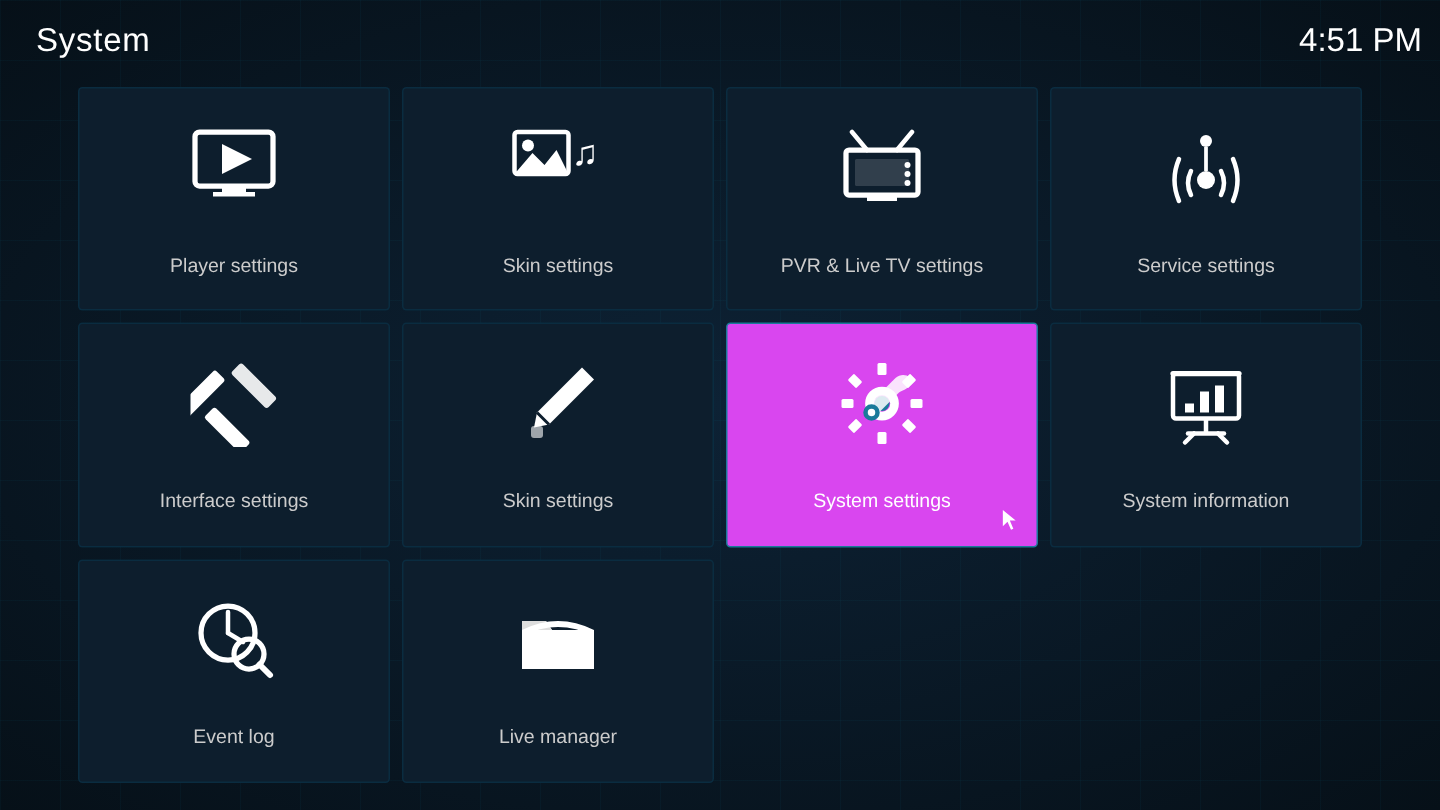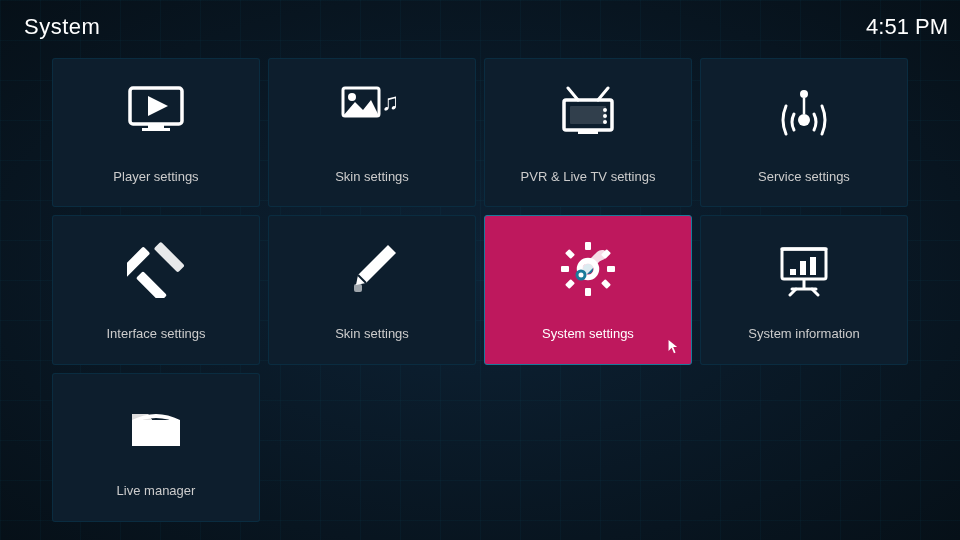--- a/index.html
+++ b/index.html
@@ -65,21 +65,21 @@
       flex-direction: column;
       align-items: center;
       justify-content: center;
       cursor: pointer;
       position: relative;
       transition: background 0.15s;
       border: 1px solid rgba(0,100,140,0.2);
     }
 
     .grid-item.active {
-      background: #be185d;
+      background: #d946ef;
       border-color: #1a7a9a;
     }
 
     .grid-item.empty {
       background: transparent;
       border: none;
       cursor: default;
     }
 
     .icon-wrapper {
@@ -268,20 +268,34 @@
         <line x1="16" y1="48" x2="40" y2="48" stroke="#fff" stroke-width="3" stroke-linecap="round"></line>
         <line x1="20" y1="48" x2="14" y2="54" stroke="#fff" stroke-width="3" stroke-linecap="round"></line>
         <line x1="36" y1="48" x2="42" y2="54" stroke="#fff" stroke-width="3" stroke-linecap="round"></line>
 
         <line x1="6" y1="8" x2="50" y2="8" stroke="#fff" stroke-width="3.5" stroke-linecap="round"></line>
       </svg>
     </div>
     <span class="item-label">System information</span>
   </div>
 
+  <div class="grid-item">
+    <div class="icon-wrapper">
+      <svg width="56" height="56" viewBox="0 0 56 56">
+
+        <circle cx="24" cy="24" r="18" fill="none" stroke="#fff" stroke-width="3.5"></circle>
+        <line x1="24" y1="10" x2="24" y2="24" stroke="#fff" stroke-width="3" stroke-linecap="round"></line>
+        <line x1="24" y1="24" x2="34" y2="30" stroke="#fff" stroke-width="3" stroke-linecap="round"></line>
+
+        <circle cx="38" cy="38" r="10" fill="none" stroke="#fff" stroke-width="3.5"></circle>
+        <line x1="45" y1="45" x2="52" y2="52" stroke="#fff" stroke-width="4" stroke-linecap="round"></line>
+      </svg>
+    </div>
+    <span class="item-label">Event log</span>
+  </div>
 
   <div class="grid-item">
     <div class="icon-wrapper">
       <svg width="56" height="56" viewBox="0 0 56 56">
 
         <path d="M4,16 L4,48 L52,48 L52,22 L24,22 L20,16 Z" fill="#fff"></path>
 
         <path d="M4,22 L4,16 L20,16 L24,22 Z" fill="#ddd"></path>
 
         <path d="M4,22 Q28,10 52,22 L52,26 Q28,14 4,26 Z" fill="#fff"></path>

